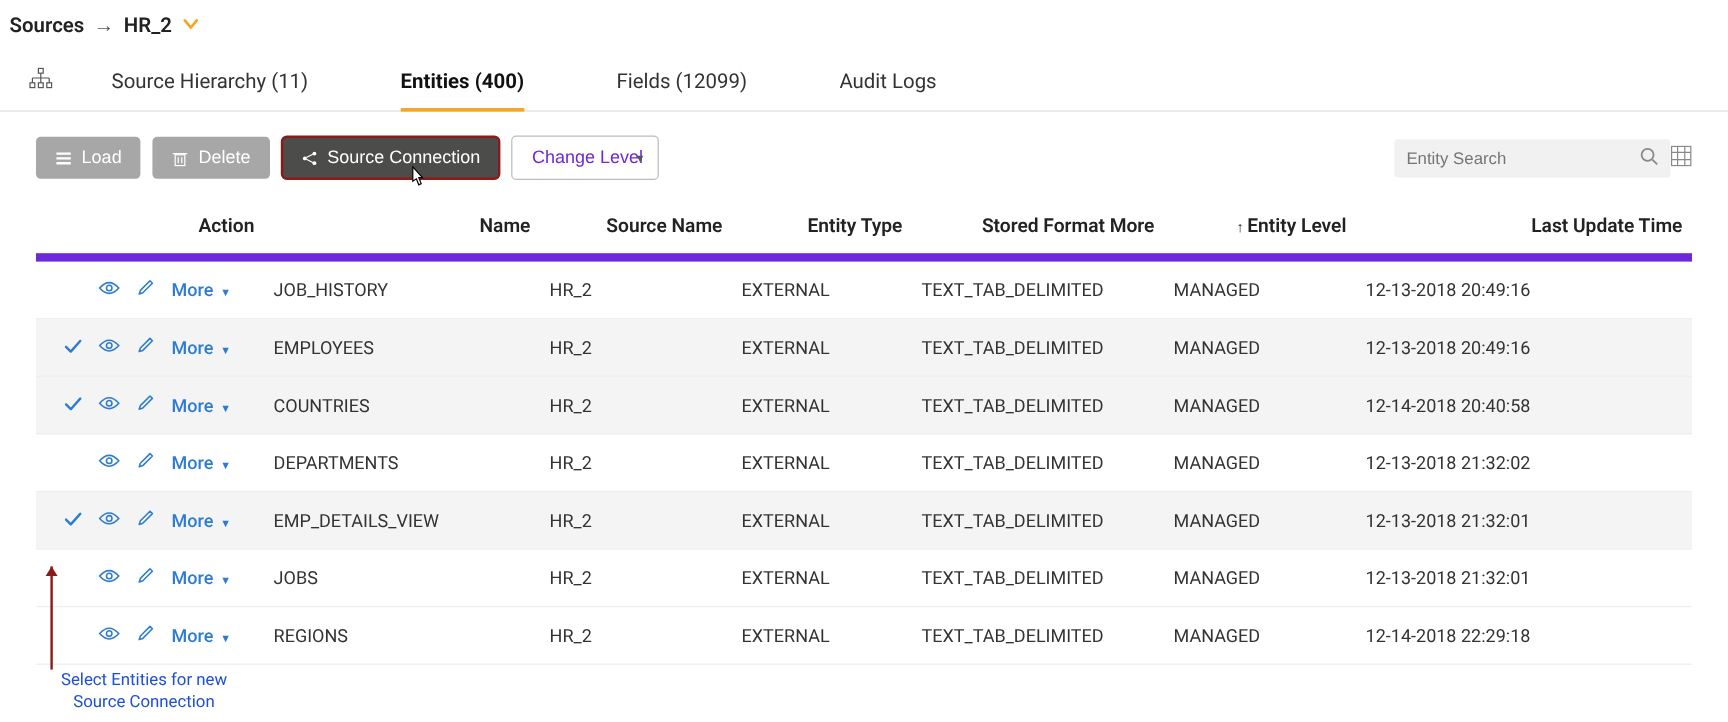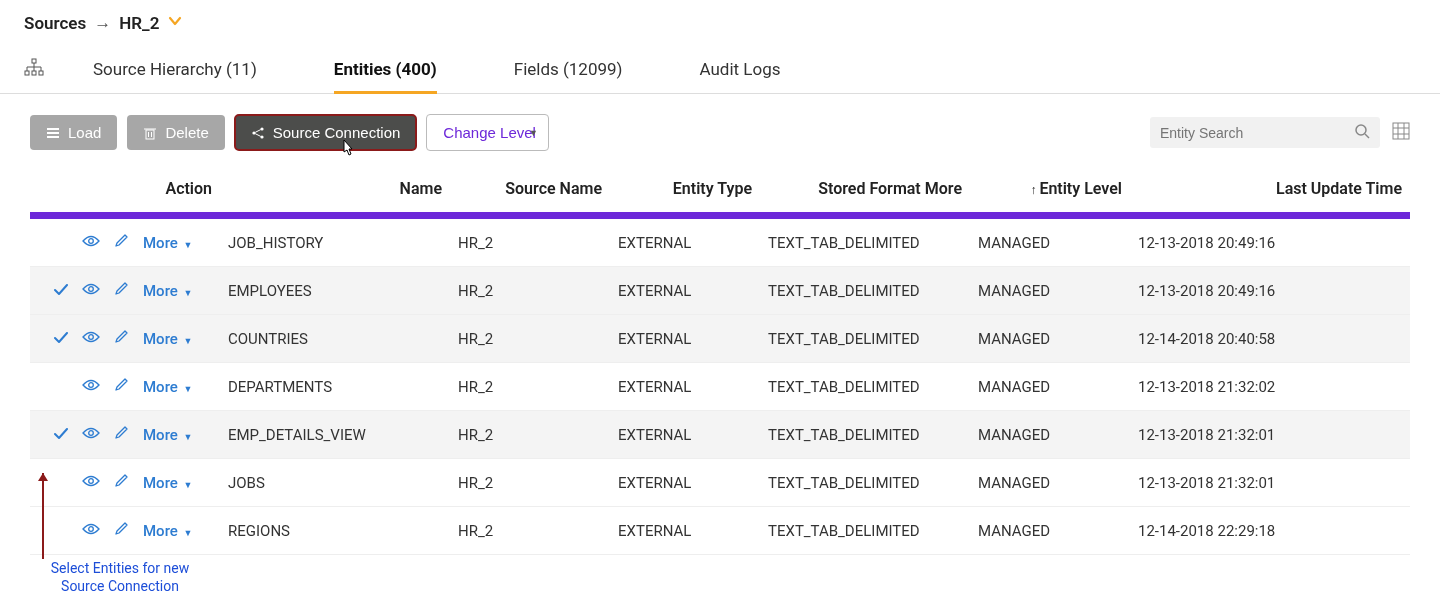--- a/index.html
+++ b/index.html
@@ -1,40 +1,40 @@
 <!DOCTYPE html>
 <html><head>
 <meta charset="utf-8">
 <style>
   * { box-sizing: border-box; margin: 0; padding: 0; }
   body { font-family: -apple-system, "Segoe UI", Roboto, "Helvetica Neue", Arial, sans-serif; background: #fff; color: #222; font-size: 14px; width: 1440px; }
   
   
-  .breadcrumb { display: flex; align-items: center; padding: 12px 24px; font-weight: 600; font-size: 17px; }
+  .breadcrumb { display: flex; align-items: center; padding: 12px 8px; font-weight: 600; font-size: 17px; }
   .breadcrumb .sep { margin: 0 8px; color: #555; }
   .breadcrumb .chevron { margin-left: 8px; color: #f5a623; font-size: 16px; }
   
   
   .tabbar { display: flex; align-items: center; padding: 0 24px; border-bottom: 1px solid #ddd; gap: 41px; }
   .tabbar .hierarchy-icon { margin-right: 8px; }
   .tab { padding: 14px 0; margin-right: 36px; font-size: 17px; color: #333; cursor: pointer; position: relative; }
   .tab.first { margin-left: 0; }
   .tab.active { font-weight: 700; color: #111; }
   .tab.active::after { content:""; position:absolute; left:0; right:0; bottom:-1px; height:3px; background:#f5a623; }
   
   
   .toolbar { display: flex; align-items: center; padding: 20px 30px 14px 30px; }
   .btn { display: inline-flex; align-items: center; gap: 8px; border: none; border-radius: 4px; padding: 9px 16px; font-size: 15px; color: #fff; background: #a7a7a7; cursor: pointer; margin-right: 10px; }
   .btn.source-conn { background: #4c4d4b; outline: 2px solid #8b1a1a; outline-offset: -1px; position: relative; }
   .pointer-cursor { position: absolute; left: 102px; top: 24px; pointer-events: none; }
   .btn.change-level { background: #fff; color: #6d28d9; border: 1px solid #bbb; padding-right: 12px; position: relative; }
   .btn.change-level::after { content:"▼"; position:absolute; right:10px; top:50%; transform:translateY(-50%); font-size:9px; color:#555; }
   .btn .glyph { display:inline-block; width:14px; height:14px; }
   
-  .toolbar-right { margin-left: auto; display: flex; align-items: center; gap: 12px; }
+  .toolbar-right { margin-left: auto; display: flex; align-items: center; }
   .search { display:flex; align-items:center; background:#f1f1f1; border-radius:3px; padding: 6px 10px; width: 230px; }
   .search input { border:none; background:transparent; outline:none; flex:1; font-size:14px; color:#666; }
   .search .mag { color:#888; }
   .tbl-icon { color:#888; cursor:pointer; }
   
   
   .grid { width: calc(100% - 60px); margin: 0 30px; border-collapse: collapse; }
   .grid th { text-align:right; font-weight:600; font-size:16px; padding: 14px 8px; border-bottom: 7px solid #6d28d9; }
   .grid td { padding: 14px 8px; font-size:15px; color:#333; border-bottom: 1px solid #eee; vertical-align: middle; }
   .grid tr.selected-row td { background:#f4f4f4; }

